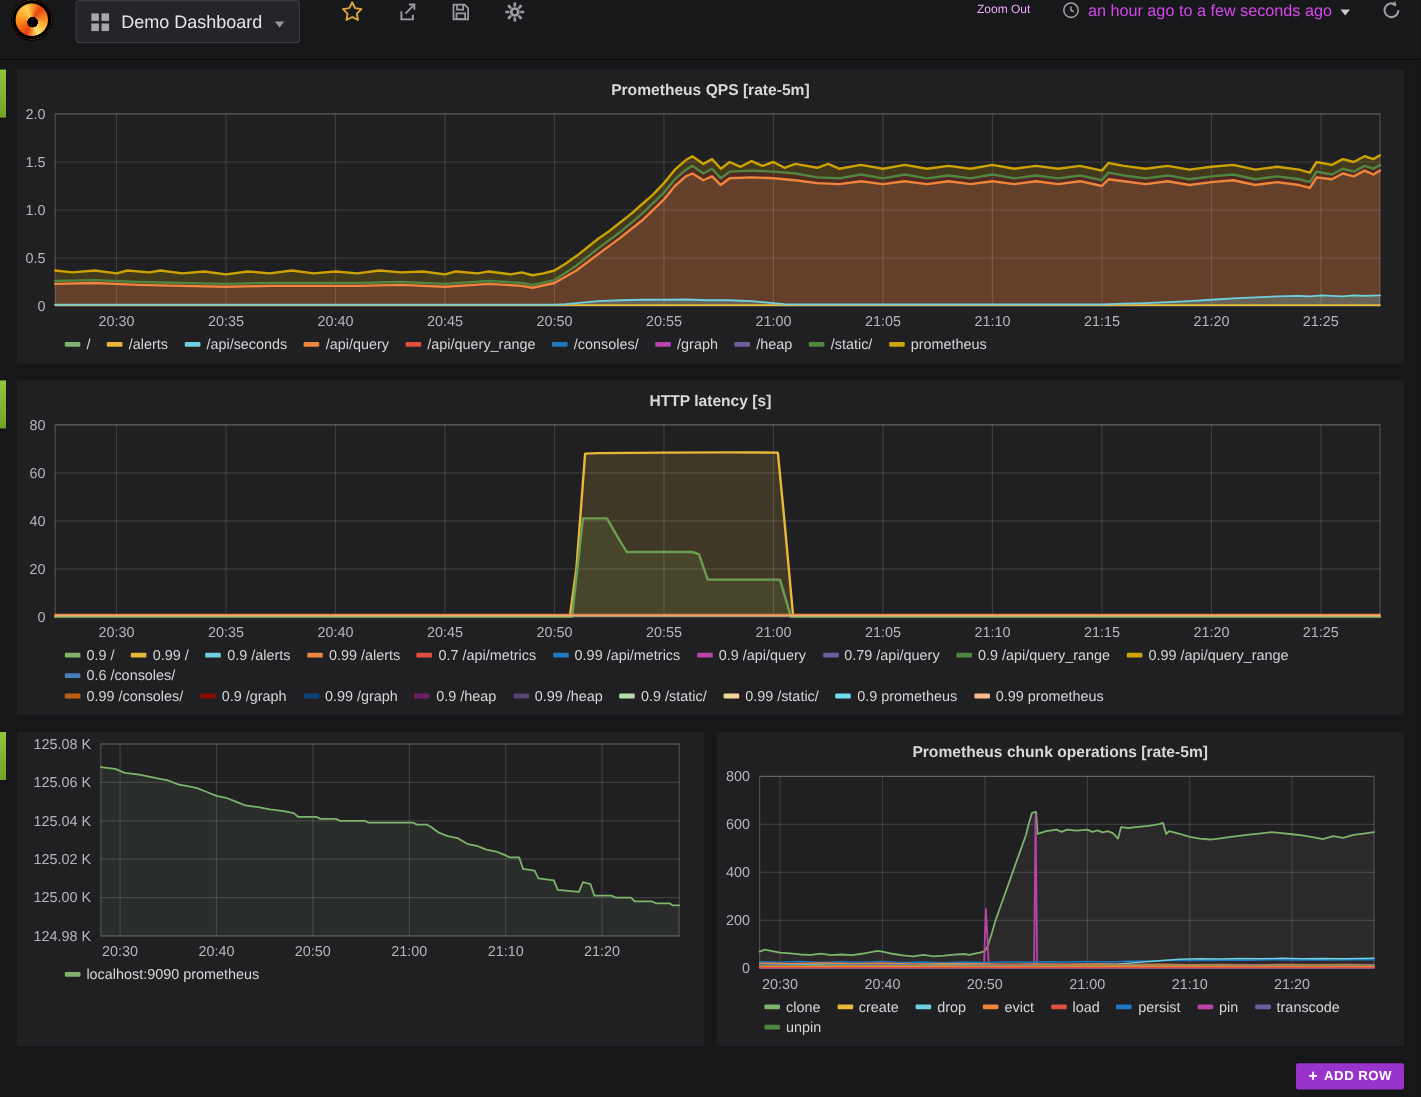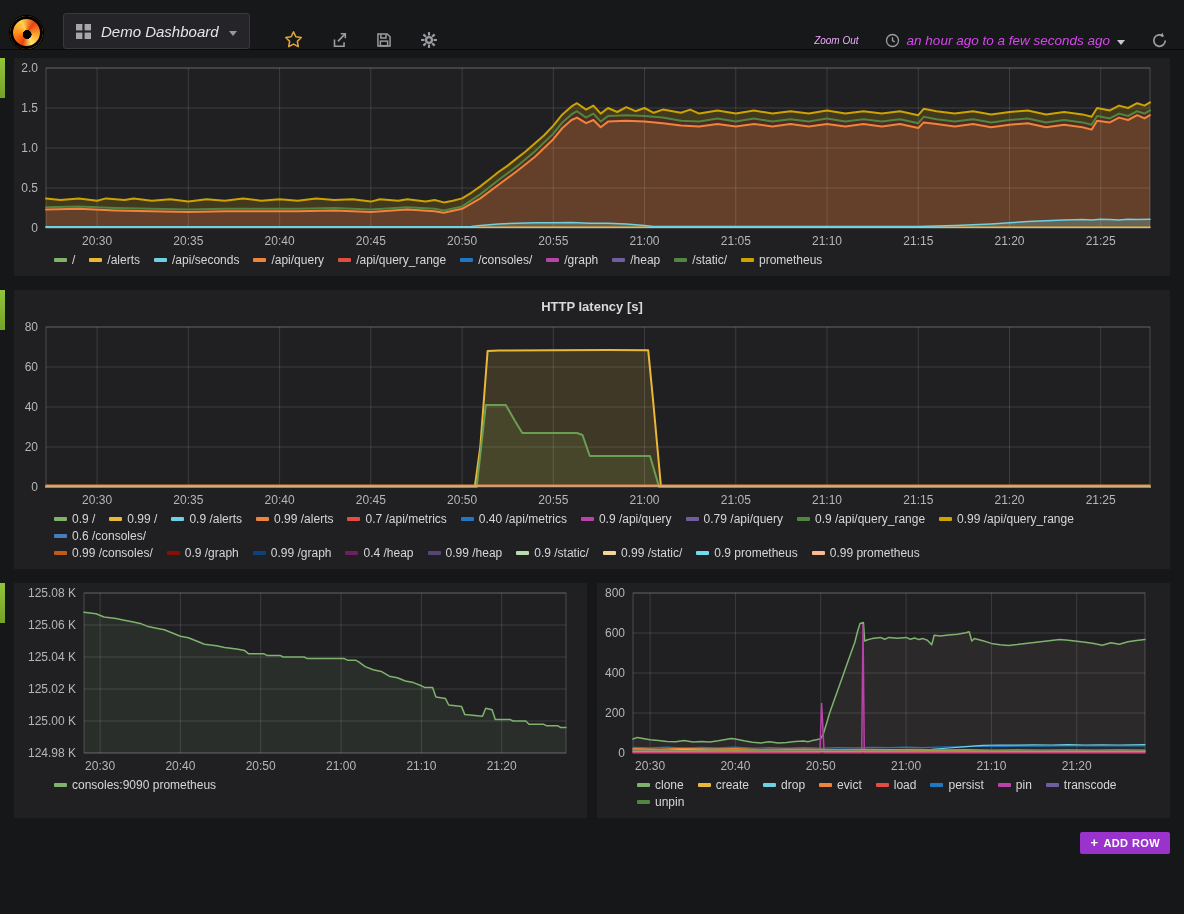--- a/index.html
+++ b/index.html
@@ -1,19 +1,19 @@
 <!DOCTYPE html>
 <html><head>
 <meta charset="utf-8">
 <style>
   html,body{margin:0;padding:0;background:#161719;width:1184px;height:914px;overflow:hidden;
     font-family:"Liberation Sans",sans-serif;-webkit-font-smoothing:antialiased;}
   
-  .navbar{height:50px;display:flex;align-items:flex-end;padding:0 16px 0 10px;gap:20px;
-    background:#17181a;border-bottom:1px solid #0b0b0c;box-sizing:border-box;font-style:italic;}
+  .navbar{height:50px;display:flex;align-items:flex-start;padding:0 16px 0 10px;gap:20px;
+    background:#17181a;border-bottom:1px solid #0b0b0c;box-sizing:border-box;}
   .logo{width:33px;height:33px;border-radius:50%;flex:0 0 auto;cursor:pointer;
     background:
       radial-gradient(circle at 52% 56%, #000 0 17%, rgba(0,0,0,0) 18%),
       conic-gradient(from 200deg,#e8420e,#ff8c1a 18%,#ffd24d 38%,#e8420e 55%,#ffae33 75%,#ffe26b 88%,#e8420e);
     box-shadow:inset 0 0 0 3px #000,0 0 0 1px #000;}
   .dash-btn{display:flex;align-items:center;gap:10px;background:#252529;border:1px solid #39393d;
     border-radius:3px;height:34px;padding:0 12px;cursor:pointer;}
   .dash-btn .label{font-size:15px;color:#e4e5e6;}
   .caret{width:0;height:0;border-left:4px solid transparent;border-right:4px solid transparent;
     border-top:5px solid #97999c;margin-top:4px;}
@@ -121,20 +121,21 @@
   </div>
 </div>
 
 <div class="content">
 
   <div class="dash-row">
     <div class="handle-col">
         <div class="row-handle"></div>
       </div>
     <div class="panel">
+      <div class="panel-title">Prometheus QPS [rate-5m]</div>
       <svg class="chart" width="1156" height="192" viewBox="0 0 1156 192">
           <path d="M32.0 140.4L46.6 142.0L64.8 140.4L83.1 142.8L92.2 140.4L110.5 142.0L119.6 140.4L137.8 142.8L156.1 141.2L174.3 143.6L192.6 141.2L210.8 142.8L229.1 140.4L247.3 142.8L265.6 141.2L283.8 142.8L302.1 140.4L320.3 142.0L338.6 141.2L356.8 143.6L365.9 141.2L384.2 142.8L393.3 141.2L411.6 143.6L420.7 142.0L429.8 144.4L438.9 142.8L448.1 140.4L457.2 134.8L466.3 128.4L475.4 121.2L484.5 114.0L493.7 107.6L502.8 100.4L511.9 93.2L521.0 85.2L530.2 77.2L539.3 67.6L548.4 56.4L557.5 48.4L563.0 45.2L572.1 51.6L579.4 47.6L586.7 55.6L594.0 50.0L603.2 54.0L612.3 49.2L621.4 53.2L630.5 50.0L639.7 54.8L648.8 51.6L667.0 54.8L676.2 51.6L685.3 55.6L703.5 52.4L721.8 55.6L740.0 52.4L758.3 55.6L776.5 53.2L794.8 55.6L813.0 52.4L831.3 55.6L849.5 53.2L867.8 55.6L886.0 53.2L904.3 57.2L909.7 50.8L922.5 53.2L940.7 55.6L959.0 53.2L977.2 56.4L995.5 54.0L1013.7 52.4L1032.0 56.4L1050.2 54.0L1068.5 56.4L1077.6 58.8L1083.1 50.0L1095.9 52.4L1105.0 47.6L1114.1 50.0L1123.2 45.2L1130.5 47.6L1136.0 44.4L1136.0 170.0L32.0 170.0Z" fill="#43391c" stroke="none"></path>
           <path d="M32.0 149.2L64.8 148.4L101.3 150.0L137.8 150.8L174.3 151.6L210.8 150.8L247.3 150.8L283.8 150.8L320.3 150.0L356.8 151.6L393.3 149.2L420.7 150.8L429.8 152.4L448.1 148.4L466.3 136.4L484.5 122.0L502.8 108.4L521.0 93.2L539.3 75.6L548.4 64.4L557.5 56.4L563.0 53.2L572.1 59.6L579.4 55.6L586.7 63.6L594.0 58.0L612.3 57.2L630.5 58.0L648.8 59.6L667.0 62.8L685.3 63.6L703.5 60.4L721.8 63.6L740.0 60.4L758.3 63.6L776.5 61.2L794.8 63.6L813.0 60.4L831.3 63.6L849.5 61.2L867.8 63.6L886.0 61.2L904.3 65.2L909.7 58.8L922.5 61.2L940.7 63.6L959.0 61.2L977.2 64.4L995.5 62.0L1013.7 60.4L1032.0 64.4L1050.2 62.0L1068.5 64.4L1077.6 66.8L1083.1 58.0L1095.9 60.4L1105.0 55.6L1114.1 58.0L1123.2 53.2L1130.5 55.6L1136.0 52.4L1136.0 170.0L32.0 170.0Z" fill="#502a20" stroke="none"></path>
           <path d="M32.0 151.6L64.8 150.8L101.3 152.4L137.8 153.2L174.3 154.0L210.8 153.2L247.3 153.2L283.8 153.2L320.3 152.4L356.8 154.0L393.3 151.6L420.7 153.2L429.8 154.8L448.1 150.8L466.3 140.4L484.5 126.8L502.8 113.2L521.0 98.8L539.3 81.2L548.4 70.0L557.5 62.0L563.0 59.6L572.1 65.2L579.4 62.0L586.7 69.2L594.0 63.6L612.3 62.8L630.5 63.6L648.8 65.2L667.0 67.6L685.3 68.4L703.5 66.0L721.8 68.4L740.0 66.0L758.3 68.4L776.5 66.0L794.8 68.4L813.0 66.0L831.3 68.4L849.5 66.0L867.8 68.4L886.0 66.0L904.3 70.0L909.7 64.4L922.5 66.0L940.7 68.4L959.0 66.0L977.2 69.2L995.5 66.8L1013.7 65.2L1032.0 69.2L1050.2 66.8L1068.5 69.2L1077.6 71.6L1083.1 62.8L1095.9 64.4L1105.0 59.6L1114.1 62.0L1123.2 57.2L1130.5 60.4L1136.0 57.2L1136.0 170.0L32.0 170.0Z" fill="#64402a" stroke="none"></path>
           <path d="M32.0 168.8L448.1 168.8L457.2 168.4L466.3 167.6L484.5 166.0L502.8 165.2L521.0 164.8L539.3 164.8L557.5 164.6L575.8 165.2L594.0 165.2L612.3 166.0L621.4 166.8L630.5 167.6L639.7 168.4L648.8 168.6L813.0 168.6L904.3 168.6L922.5 168.0L940.7 167.6L959.0 166.8L977.2 166.0L995.5 164.8L1013.7 163.6L1032.0 162.8L1050.2 162.0L1068.5 161.6L1077.6 162.0L1086.7 161.2L1095.9 161.6L1105.0 162.0L1114.1 161.2L1123.2 161.6L1136.0 161.2L1136.0 170.0L32.0 170.0Z" fill="rgba(110,208,224,0.25)" stroke="none"></path>
           <line x1="32" x2="1136" y1="170.0" y2="170.0" stroke="rgba(255,255,255,0.13)"></line>
           <text class="tick" x="24" y="174" text-anchor="end">0</text>
           <line x1="32" x2="1136" y1="130.0" y2="130.0" stroke="rgba(255,255,255,0.13)"></line>
           <text class="tick" x="24" y="134" text-anchor="end">0.5</text>
           <line x1="32" x2="1136" y1="90.0" y2="90.0" stroke="rgba(255,255,255,0.13)"></line>
@@ -287,21 +288,21 @@
             <span class="legend-item">
               <span class="swatch" style="background: rgb(239, 132, 60);"></span>
               <span>0.99 /alerts</span>
             </span>
             <span class="legend-item">
               <span class="swatch" style="background: rgb(226, 77, 66);"></span>
               <span>0.7 /api/metrics</span>
             </span>
             <span class="legend-item">
               <span class="swatch" style="background: rgb(31, 120, 193);"></span>
-              <span>0.40 /api/metrics</span>
+              <span>0.99 /api/metrics</span>
             </span>
             <span class="legend-item">
               <span class="swatch" style="background: rgb(186, 67, 169);"></span>
               <span>0.9 /api/query</span>
             </span>
             <span class="legend-item">
               <span class="swatch" style="background: rgb(112, 93, 160);"></span>
               <span>0.79 /api/query</span>
             </span>
             <span class="legend-item">
@@ -325,21 +326,21 @@
             <span class="legend-item">
               <span class="swatch" style="background: rgb(137, 15, 2);"></span>
               <span>0.9 /graph</span>
             </span>
             <span class="legend-item">
               <span class="swatch" style="background: rgb(10, 67, 124);"></span>
               <span>0.99 /graph</span>
             </span>
             <span class="legend-item">
               <span class="swatch" style="background: rgb(109, 31, 98);"></span>
-              <span>0.4 /heap</span>
+              <span>0.9 /heap</span>
             </span>
             <span class="legend-item">
               <span class="swatch" style="background: rgb(88, 68, 119);"></span>
               <span>0.99 /heap</span>
             </span>
             <span class="legend-item">
               <span class="swatch" style="background: rgb(183, 219, 171);"></span>
               <span>0.9 /static/</span>
             </span>
             <span class="legend-item">
@@ -390,26 +391,27 @@
           <text class="tick" x="407.4" y="187" text-anchor="middle">21:10</text>
           <line x1="487.7" x2="487.7" y1="10" y2="170" stroke="rgba(255,255,255,0.13)"></line>
           <text class="tick" x="487.7" y="187" text-anchor="middle">21:20</text>
           <rect x="70" y="10" width="482" height="160" fill="none" stroke="rgba(255,255,255,0.20)"></rect>
           <polyline points="70.0,29.2 82.0,30.8 90.1,34.0 102.1,35.6 110.2,37.2 118.2,38.8 126.2,40.4 134.3,43.6 142.3,45.2 150.3,46.8 158.4,50.0 166.4,53.2 174.4,54.8 182.5,58.0 190.5,61.2 202.6,62.8 210.6,64.4 222.6,66.0 230.7,67.6 234.7,70.8 249.9,70.8 253.2,72.4 266.0,72.4 269.2,74.0 290.1,74.0 293.3,75.6 330.3,75.6 333.5,77.2 341.5,77.2 344.7,78.8 351.2,83.6 359.2,86.8 367.2,88.4 375.3,93.2 383.3,94.8 391.3,98.0 399.4,99.6 407.4,102.8 410.6,104.4 418.6,104.4 421.9,114.0 431.5,115.6 434.7,122.0 447.6,123.6 450.8,131.6 468.5,133.2 471.7,125.2 478.1,126.8 481.3,136.4 495.8,136.4 499.0,138.0 511.8,138.0 515.0,141.2 529.5,141.2 532.7,142.8 544.0,142.8 546.4,144.4 552.0,144.4" fill="none" stroke="#7EB26D" stroke-width="1.5" stroke-linejoin="round" stroke-linecap="round"></polyline>
         </svg>
       <div class="legend">
           <div class="legend-row">
             <span class="legend-item">
               <span class="swatch" style="background: rgb(126, 178, 109);"></span>
-              <span>consoles:9090 prometheus</span>
+              <span>localhost:9090 prometheus</span>
             </span>
           </div>
         </div>
     </div>
     <div class="panel">
+      <div class="panel-title">Prometheus chunk operations [rate-5m]</div>
       <svg class="chart" width="572" height="192" viewBox="0 0 572 192">
           <path d="M36.0 156.0L40.3 154.4L44.5 155.2L53.1 156.8L61.6 157.4L70.1 158.4L78.7 158.8L87.2 157.6L95.7 159.0L104.3 158.4L112.8 159.0L121.3 157.8L129.9 156.2L134.1 155.4L138.4 156.0L146.9 157.8L155.5 159.2L164.0 160.0L172.5 158.8L181.1 160.0L189.6 159.4L198.1 158.6L206.7 158.0L210.9 158.8L215.2 157.6L219.5 156.8L223.7 155.6L226.3 151.0L229.7 140.0L232.3 131.0L236.5 119.0L240.8 107.0L245.1 95.0L249.3 83.0L253.6 71.0L257.9 59.0L260.4 49.0L263.0 40.4L266.4 39.6L267.7 58.0L270.7 56.8L274.9 55.6L283.5 54.4L287.7 56.2L292.0 54.4L300.5 55.2L309.1 54.4L313.3 56.2L317.6 55.0L321.9 56.6L326.1 55.6L330.4 57.2L334.7 61.8L337.2 52.2L343.2 53.0L351.7 52.0L360.3 51.2L368.8 49.8L372.2 48.8L374.8 58.0L377.3 55.6L385.9 57.8L394.4 60.4L402.9 61.8L411.5 62.6L420.0 61.6L428.5 60.4L437.1 59.4L445.6 58.4L454.1 57.4L462.7 56.4L471.2 57.2L479.7 58.2L488.3 59.2L496.8 60.6L505.3 62.2L513.9 59.8L522.4 61.2L530.9 58.8L539.5 57.6L548.0 56.4L548.0 170.0L36.0 170.0Z" fill="#2c292b" stroke="none"></path>
           <line x1="36" x2="548" y1="170.0" y2="170.0" stroke="rgba(255,255,255,0.13)"></line>
           <text class="tick" x="28" y="174" text-anchor="end">0</text>
           <line x1="36" x2="548" y1="130.0" y2="130.0" stroke="rgba(255,255,255,0.13)"></line>
           <text class="tick" x="28" y="134" text-anchor="end">200</text>
           <line x1="36" x2="548" y1="90.0" y2="90.0" stroke="rgba(255,255,255,0.13)"></line>
           <text class="tick" x="28" y="94" text-anchor="end">400</text>
           <line x1="36" x2="548" y1="50.0" y2="50.0" stroke="rgba(255,255,255,0.13)"></line>
           <text class="tick" x="28" y="54" text-anchor="end">600</text>

